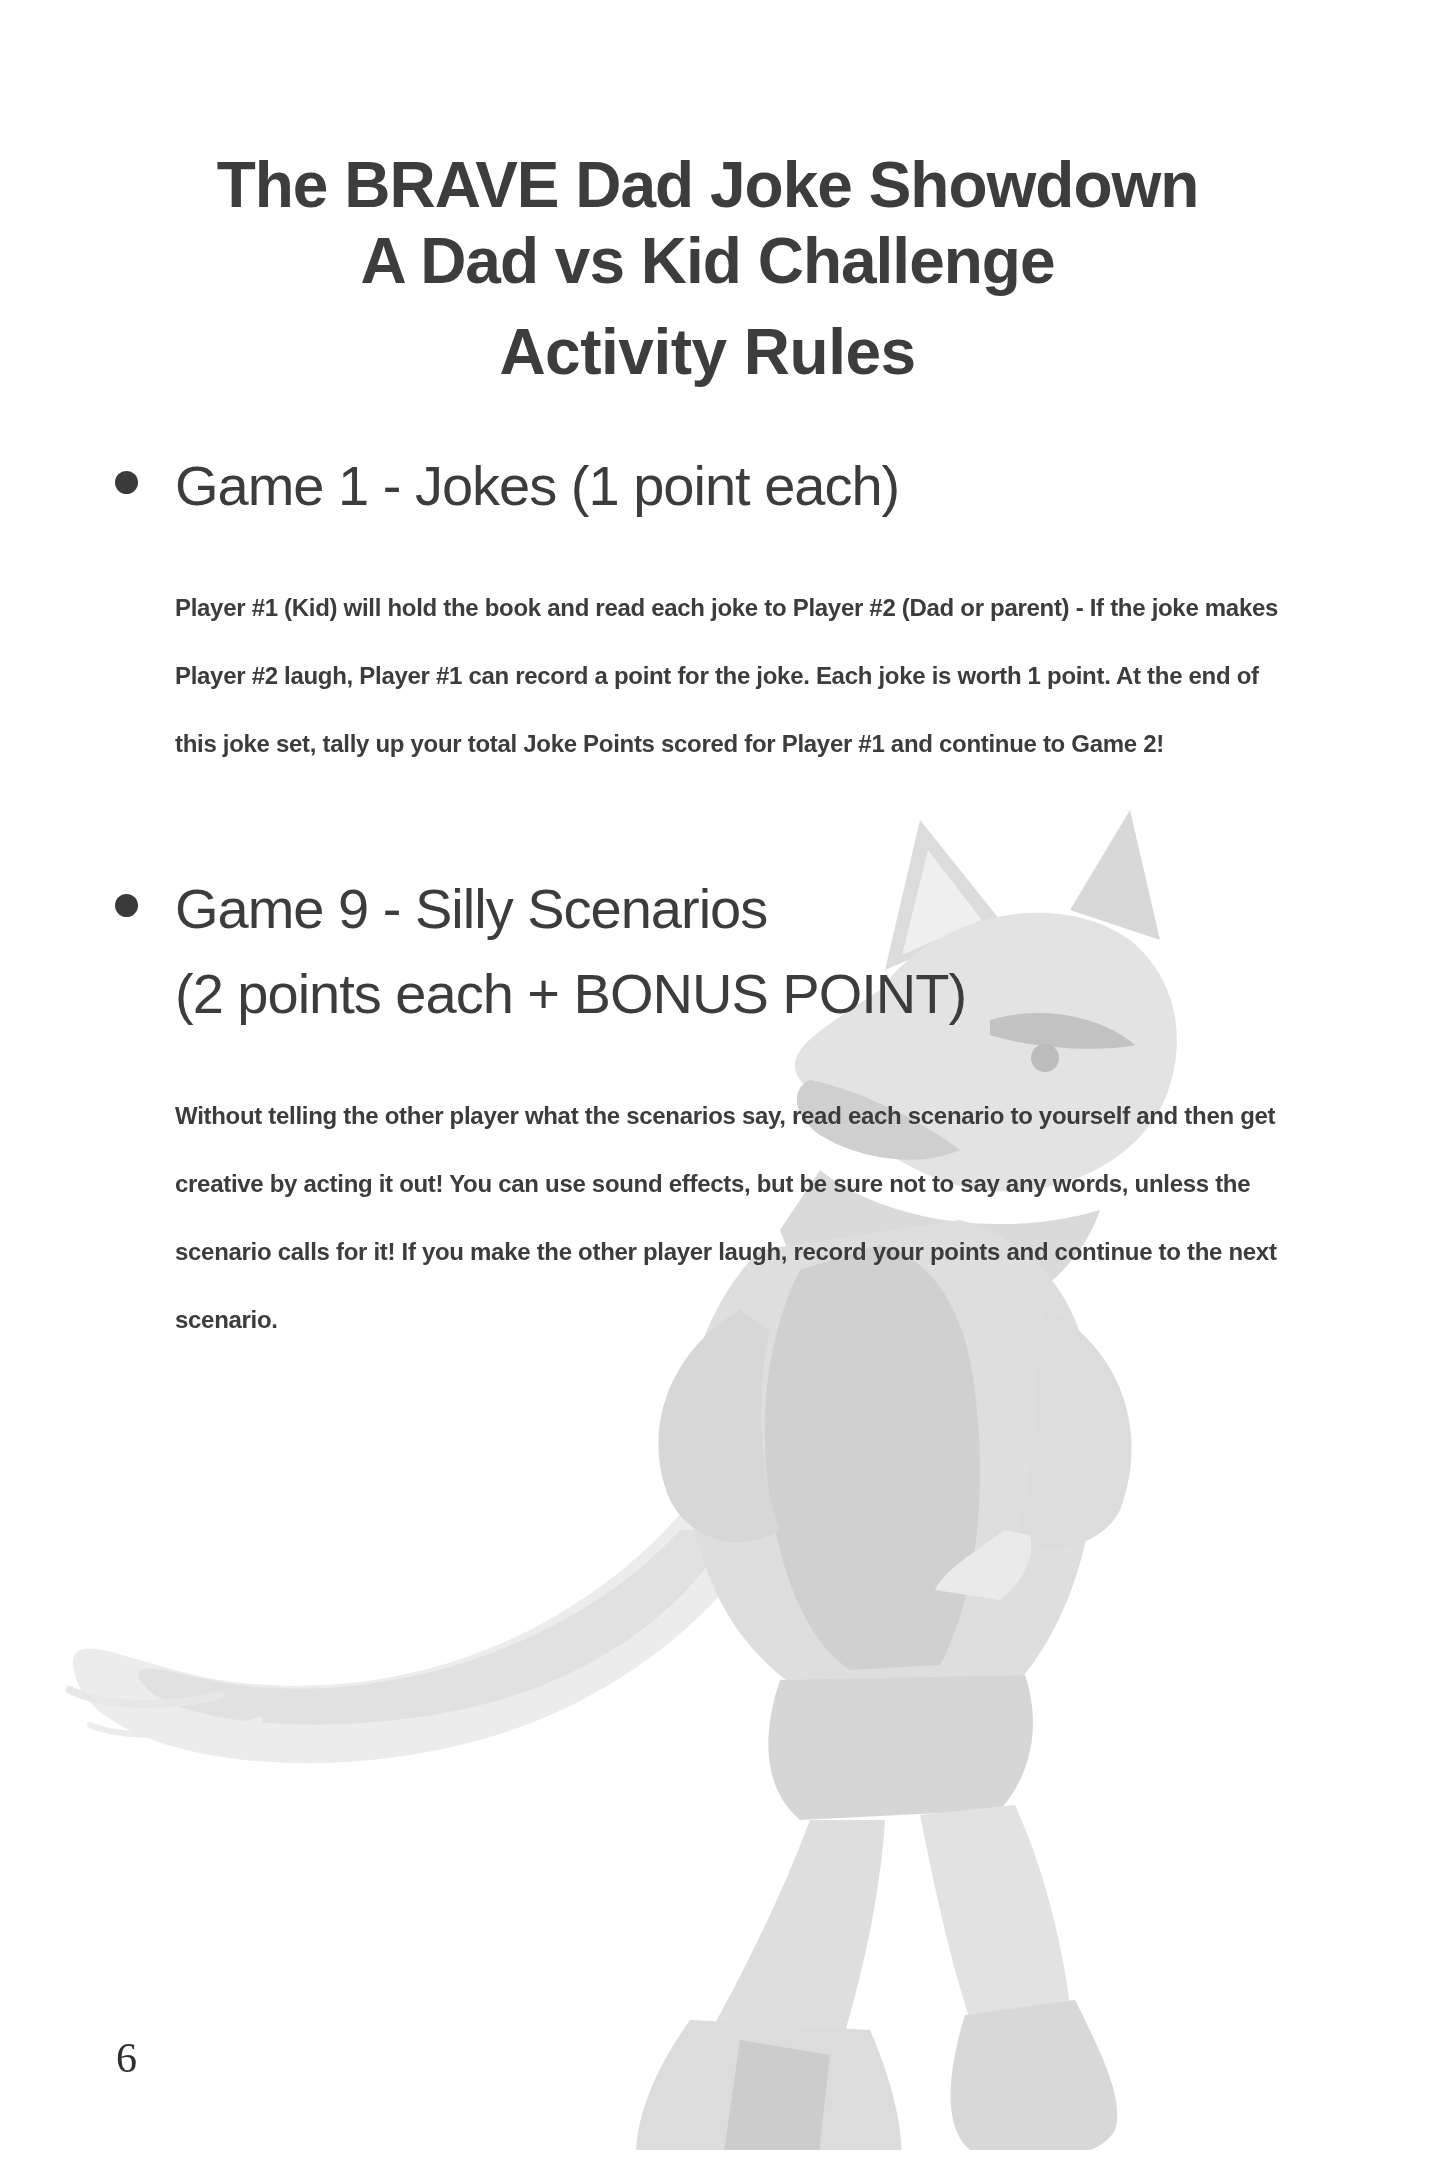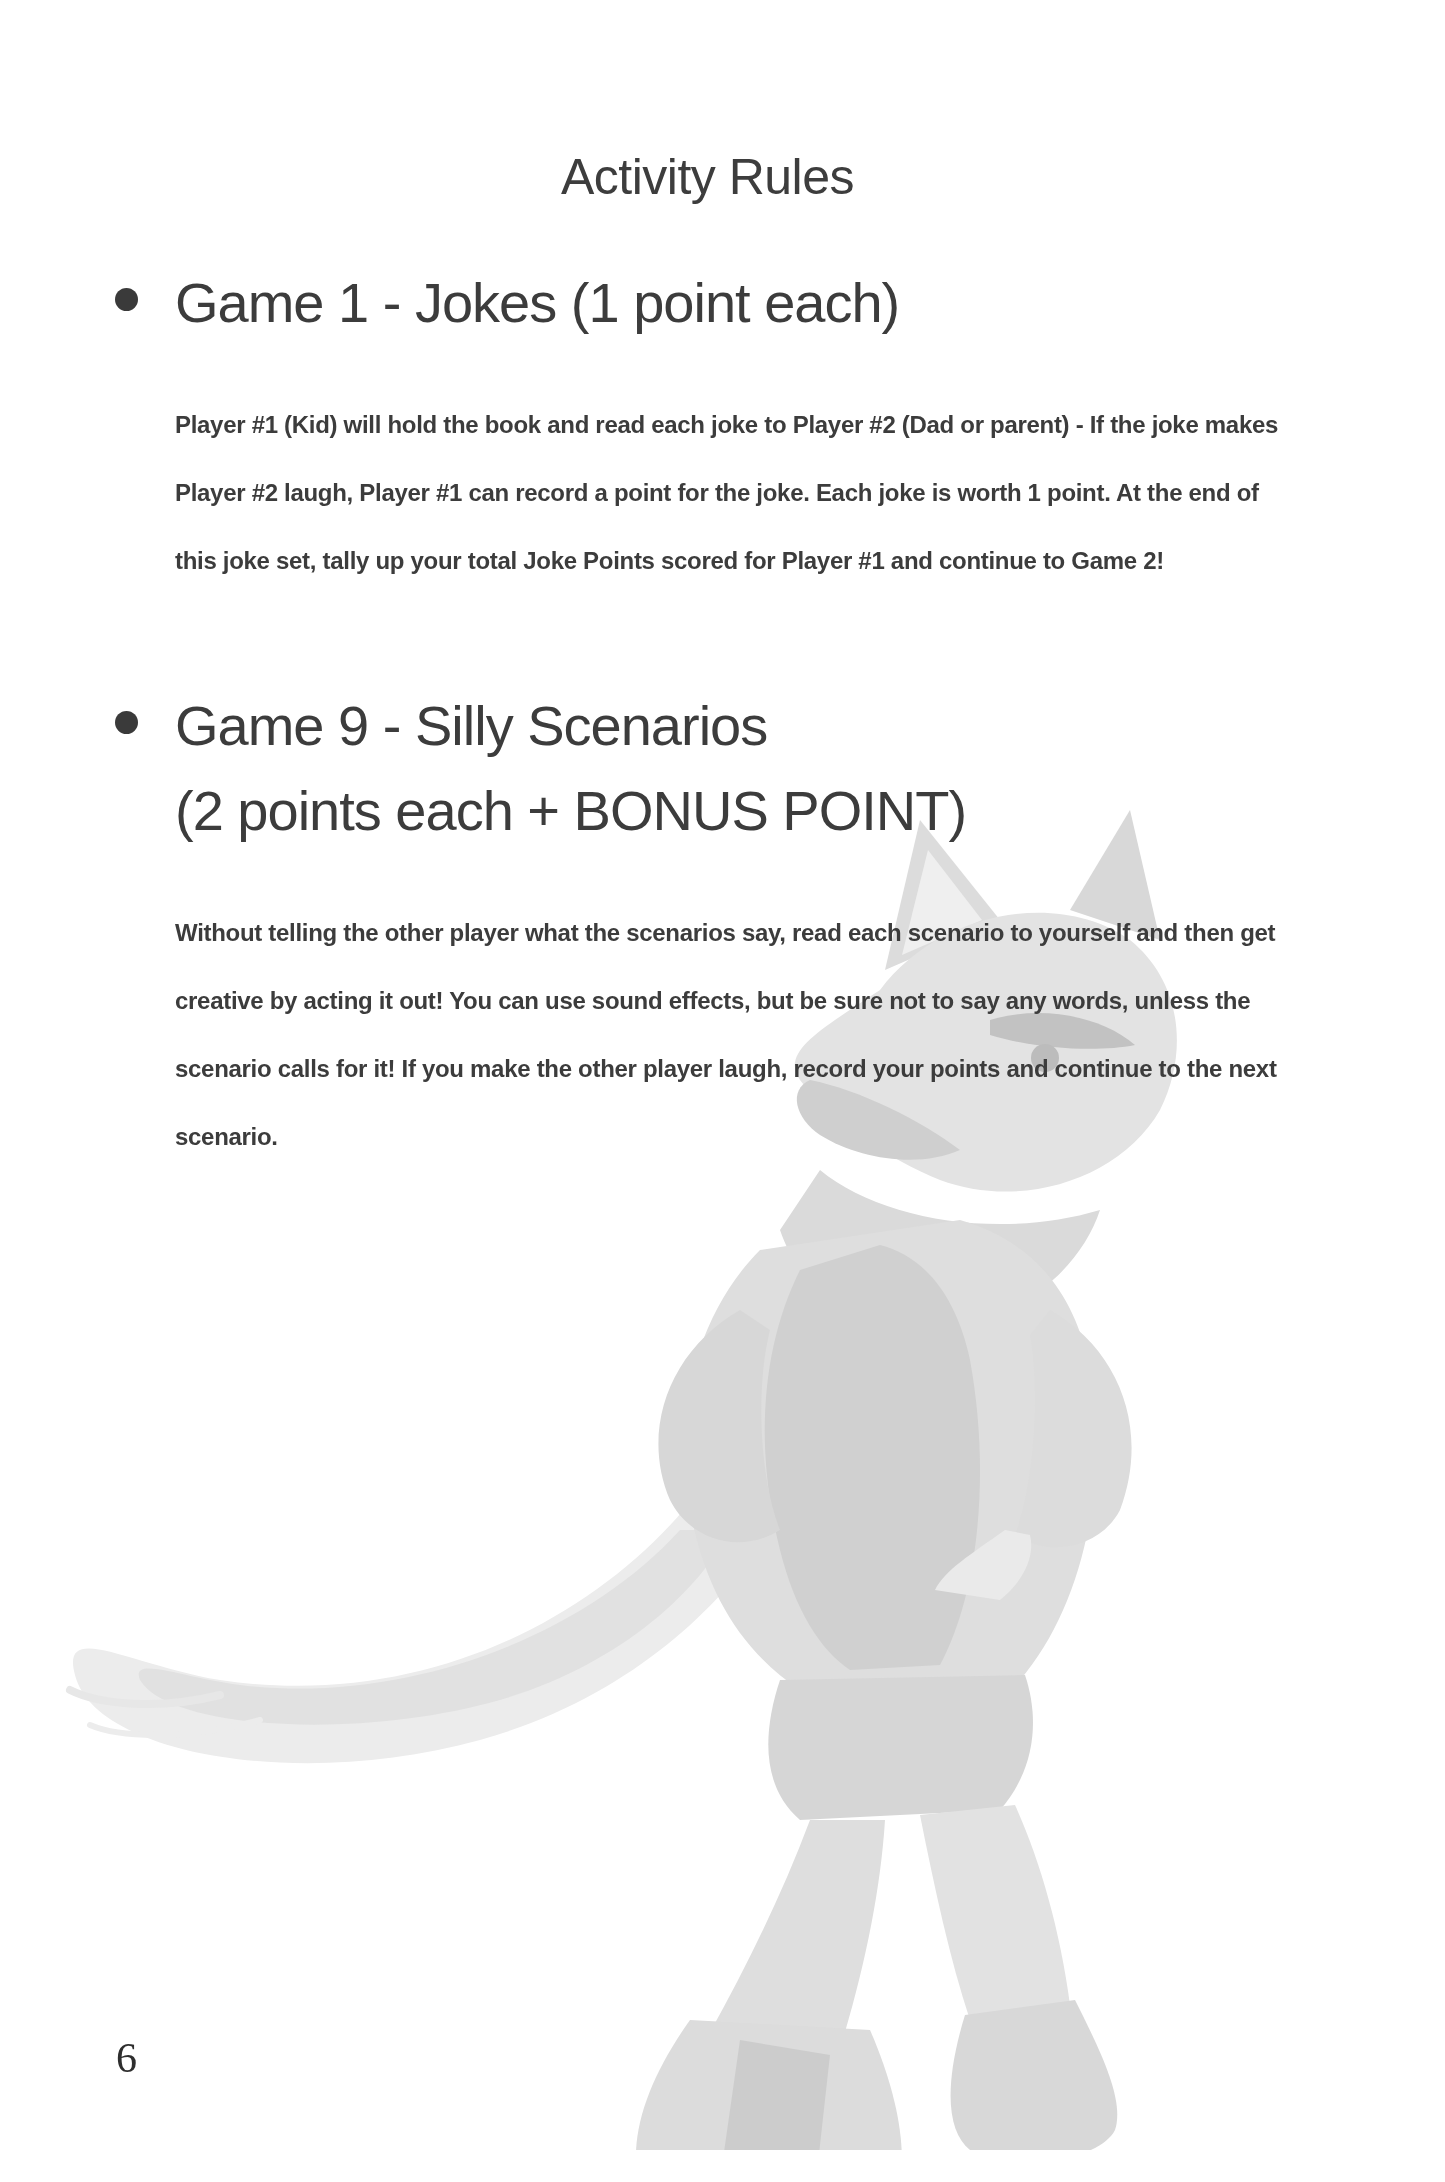--- a/index.html
+++ b/index.html
@@ -27,23 +27,24 @@
   .title{
     text-align:center;
     font-weight:700;
     font-size:64px;
     line-height:1.18;
     letter-spacing:-1px;
     color:#3d3d3d;
   }
   .subtitle{
     text-align:center;
-    font-weight:400;
-    font-size:50px;
+    font-weight:700;
+    font-size:64px;
     letter-spacing:-0.5px;
+    margin-top:16px;
     color:#3d3d3d;
   }
   .section{margin-top:54px;}
   .section.second{margin-top:88px;}
   .section-heading{
     display:flex;
     align-items:flex-start;
   }
   .bullet{
     flex:0 0 auto;
@@ -121,20 +122,24 @@
 
     <path d="M650,1230 C600,1300 580,1370 610,1420 C650,1470 790,1470 840,1430 C875,1400 865,1320 830,1240 Z" fill="#dcdcdc"></path>
     <path d="M700,1250 L790,1265 L775,1400 L680,1390 Z" fill="#cccccc"></path>
     <ellipse cx="720" cy="1430" rx="120" ry="30" fill="#d2d2d2"></ellipse>
 
     <path d="M925,1225 C905,1290 905,1340 930,1360 C975,1385 1060,1370 1075,1340 C1085,1310 1060,1260 1035,1210 Z" fill="#d8d8d8"></path>
   </svg>
 
   <div class="content">
 
+    <div class="title">
+      <div>The BRAVE Dad Joke Showdown</div>
+      <div>A Dad vs Kid Challenge</div>
+    </div>
 
     <div class="subtitle">Activity Rules</div>
 
     <div class="section">
       <div class="section-heading">
         <span class="bullet"></span>
         <h2 class="heading-text">Game 1 - Jokes (1 point each)</h2>
       </div>
       <p class="para">Player #1 (Kid) will hold the book and read each joke to Player #2 (Dad or parent) - If the joke makes Player #2 laugh, Player #1 can record a point for the joke. Each joke is worth 1 point. At the end of this joke set, tally up your total Joke Points scored for Player #1 and continue to Game 2!</p>
     </div>

